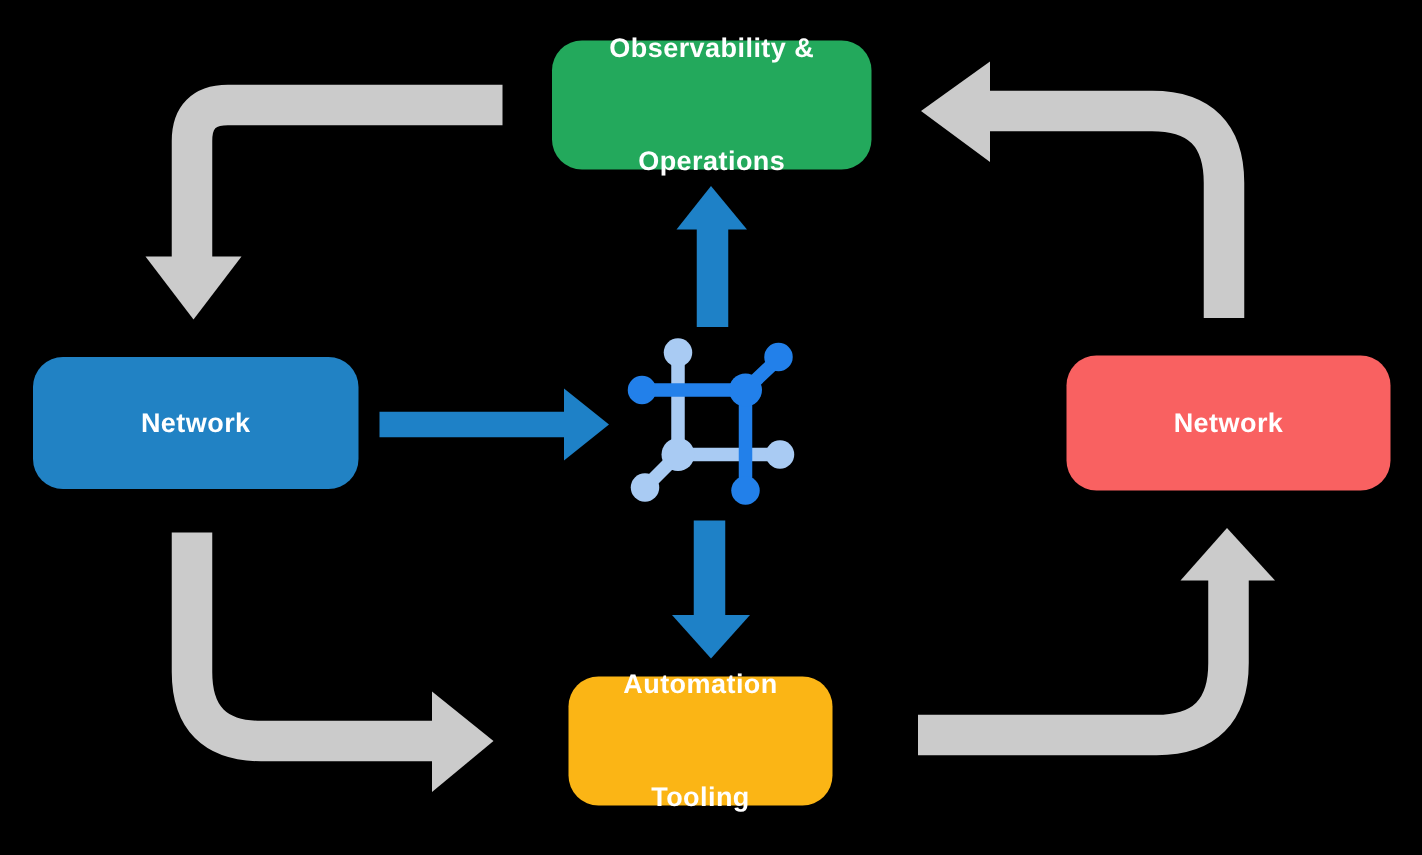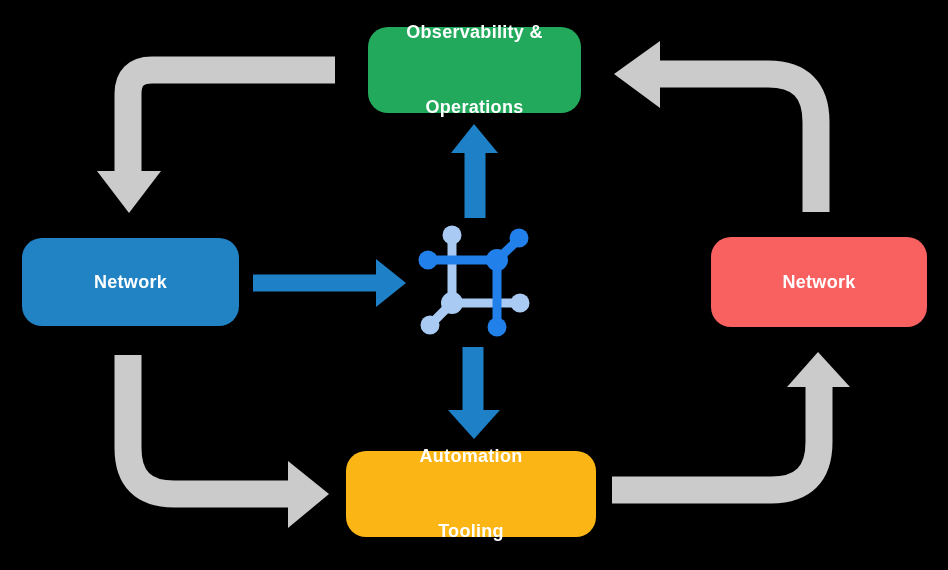--- a/index.html
+++ b/index.html
@@ -19,21 +19,21 @@
     color:#ffffff;
     font-size:18px;font-weight:700;
     line-height:1.5;letter-spacing:0.3px;
     text-align:center;
     gap:48px;
   }
   .node .line{display:block;}
   .node-top{left:368px;top:27px;width:213px;height:86px;background:#23A95C;}
   .node-left{left:22px;top:238px;width:217px;height:88px;background:#2182C4;}
   .node-right{left:711px;top:237px;width:216px;height:90px;background:#F96161;}
-  .node-bottom{left:346px;top:451px;width:250px;height:86px;background:#FBB515;}
+  .node-bottom{left:379px;top:451px;width:176px;height:86px;background:#FBB515;}
   .flow-stroke{fill:none;stroke:#CBCBCB;stroke-width:27;}
   .flow-head{fill:#CBCBCB;stroke:none;}
   .data-stroke{fill:none;stroke:#1E81C7;}
   .data-head{fill:#1E81C7;stroke:none;}
   .icon-light{stroke:#A9CBF3;}
   .icon-dark{stroke:#2280EA;}
   .icon-line{fill:none;stroke-width:9;stroke-linecap:round;}
   .dot-light{fill:#A9CBF3;stroke:none;}
   .dot-dark{fill:#2280EA;stroke:none;}
 </style>

